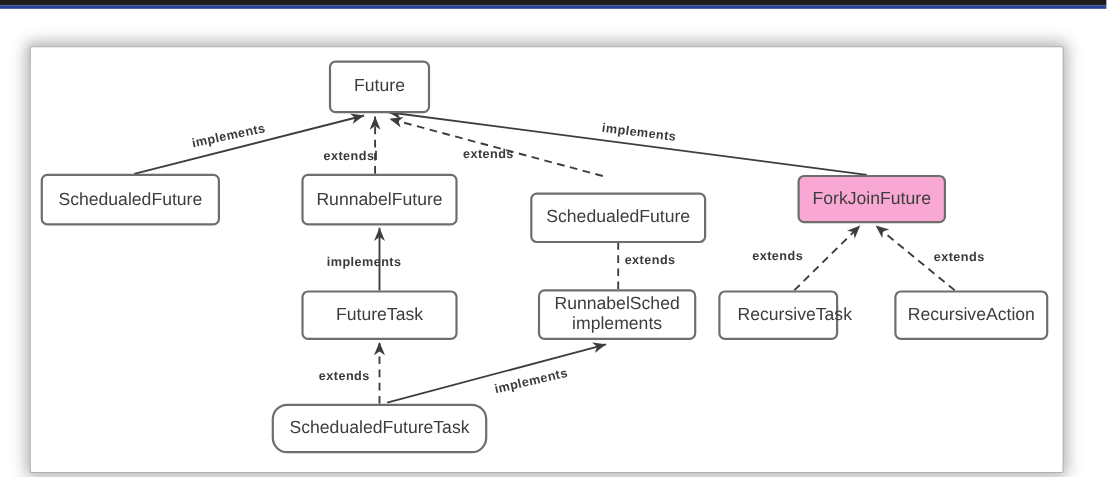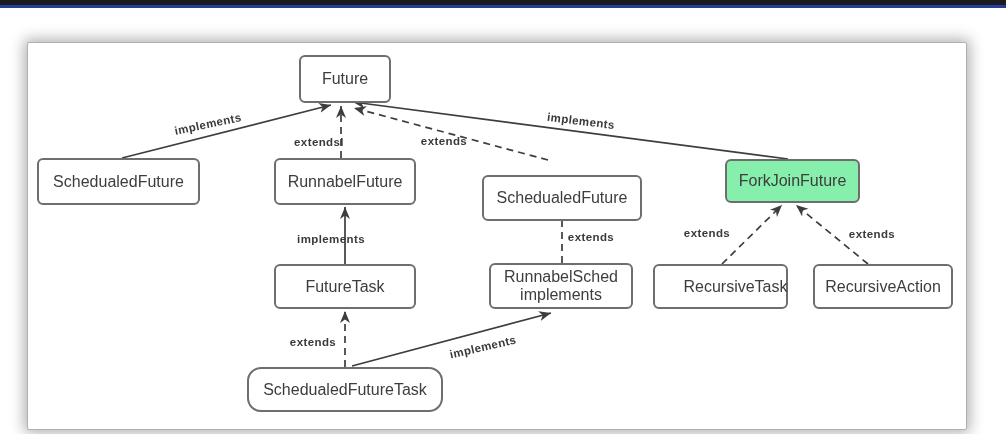--- a/index.html
+++ b/index.html
@@ -87,21 +87,21 @@
         <text x="313" y="342" class="edge-label" fill="#3a3a3a" text-anchor="middle" dominant-baseline="central">extends</text>
         <line x1="352" y1="366" x2="551" y2="313" stroke="#3d3d3d" stroke-width="1.7" marker-end="url(#arrow-head)"></line>
         <text x="483" y="347" class="edge-label" fill="#3a3a3a" text-anchor="middle" dominant-baseline="central" transform="rotate(-13 483 347)">implements</text>
       </g>
   </svg>
   <div id="node-group">
       <div class="node" style="left: 299px; top: 55px; width: 92px; height: 48px; border-color: rgb(110, 110, 110); background: rgb(255, 255, 255); color: rgb(61, 61, 61);">Future</div>
       <div class="node" style="left: 37px; top: 158px; width: 163px; height: 47px; border-color: rgb(110, 110, 110); background: rgb(255, 255, 255); color: rgb(61, 61, 61);">SchedualedFuture</div>
       <div class="node" style="left: 274px; top: 158px; width: 142px; height: 47px; border-color: rgb(110, 110, 110); background: rgb(255, 255, 255); color: rgb(61, 61, 61);">RunnabelFuture</div>
       <div class="node" style="left: 482px; top: 159px; width: 160px; height: 46px; border-color: rgb(110, 110, 110); background: rgb(255, 255, 255); color: rgb(61, 61, 61); margin-top: 16px;">SchedualedFuture</div>
-      <div class="node" style="left: 725px; top: 159px; width: 135px; height: 44px; border-color: rgb(110, 110, 110); background: #86efac; color: rgb(61, 61, 61);">ForkJoinFuture</div>
+      <div class="node" style="left: 725px; top: 159px; width: 135px; height: 44px; border-color: rgb(110, 110, 110); background: #f9a8d4; color: rgb(61, 61, 61);">ForkJoinFuture</div>
       <div class="node" style="left: 274px; top: 264px; width: 142px; height: 45px; border-color: rgb(110, 110, 110); background: rgb(255, 255, 255); color: rgb(61, 61, 61); text-align: right;">FutureTask</div>
       <div class="node" style="left: 489px; top: 263px; width: 144px; height: 46px; border-color: rgb(110, 110, 110); background: rgb(255, 255, 255); color: rgb(61, 61, 61);">RunnabelSched
 implements</div>
-      <div class="node" style="left: 653px; top: 264px; width: 135px; height: 45px; border-color: rgb(110, 110, 110); background: rgb(255, 255, 255); color: rgb(61, 61, 61); padding-left: 30px;">RecursiveTask</div>
+      <div class="node" style="left: 653px; top: 264px; width: 109px; height: 45px; border-color: rgb(110, 110, 110); background: rgb(255, 255, 255); color: rgb(61, 61, 61); padding-left: 30px;">RecursiveTask</div>
       <div class="node" style="left: 813px; top: 264px; width: 140px; height: 45px; border-color: rgb(110, 110, 110); background: rgb(255, 255, 255); color: rgb(61, 61, 61);">RecursiveAction</div>
       <div class="node" style="left: 247px; top: 367px; width: 196px; height: 45px; border-color: rgb(110, 110, 110); background: rgb(255, 255, 255); color: rgb(61, 61, 61); border-radius: 14px;">SchedualedFutureTask</div>
     </div>
 </div>
 
 </body></html>

